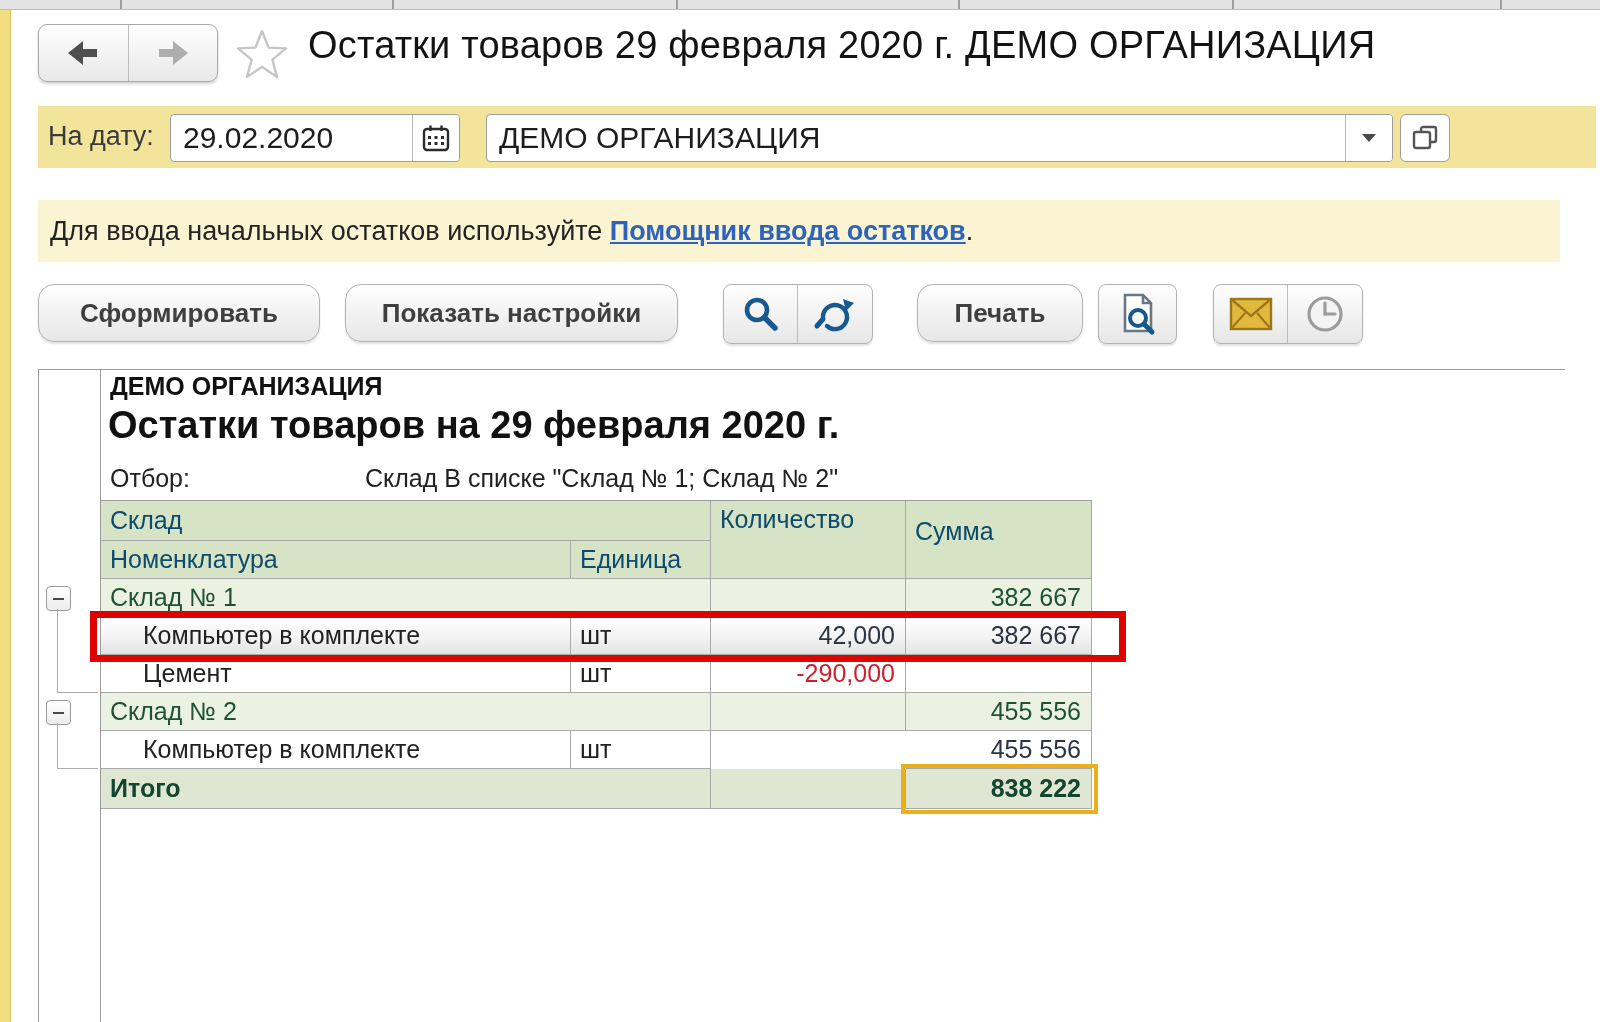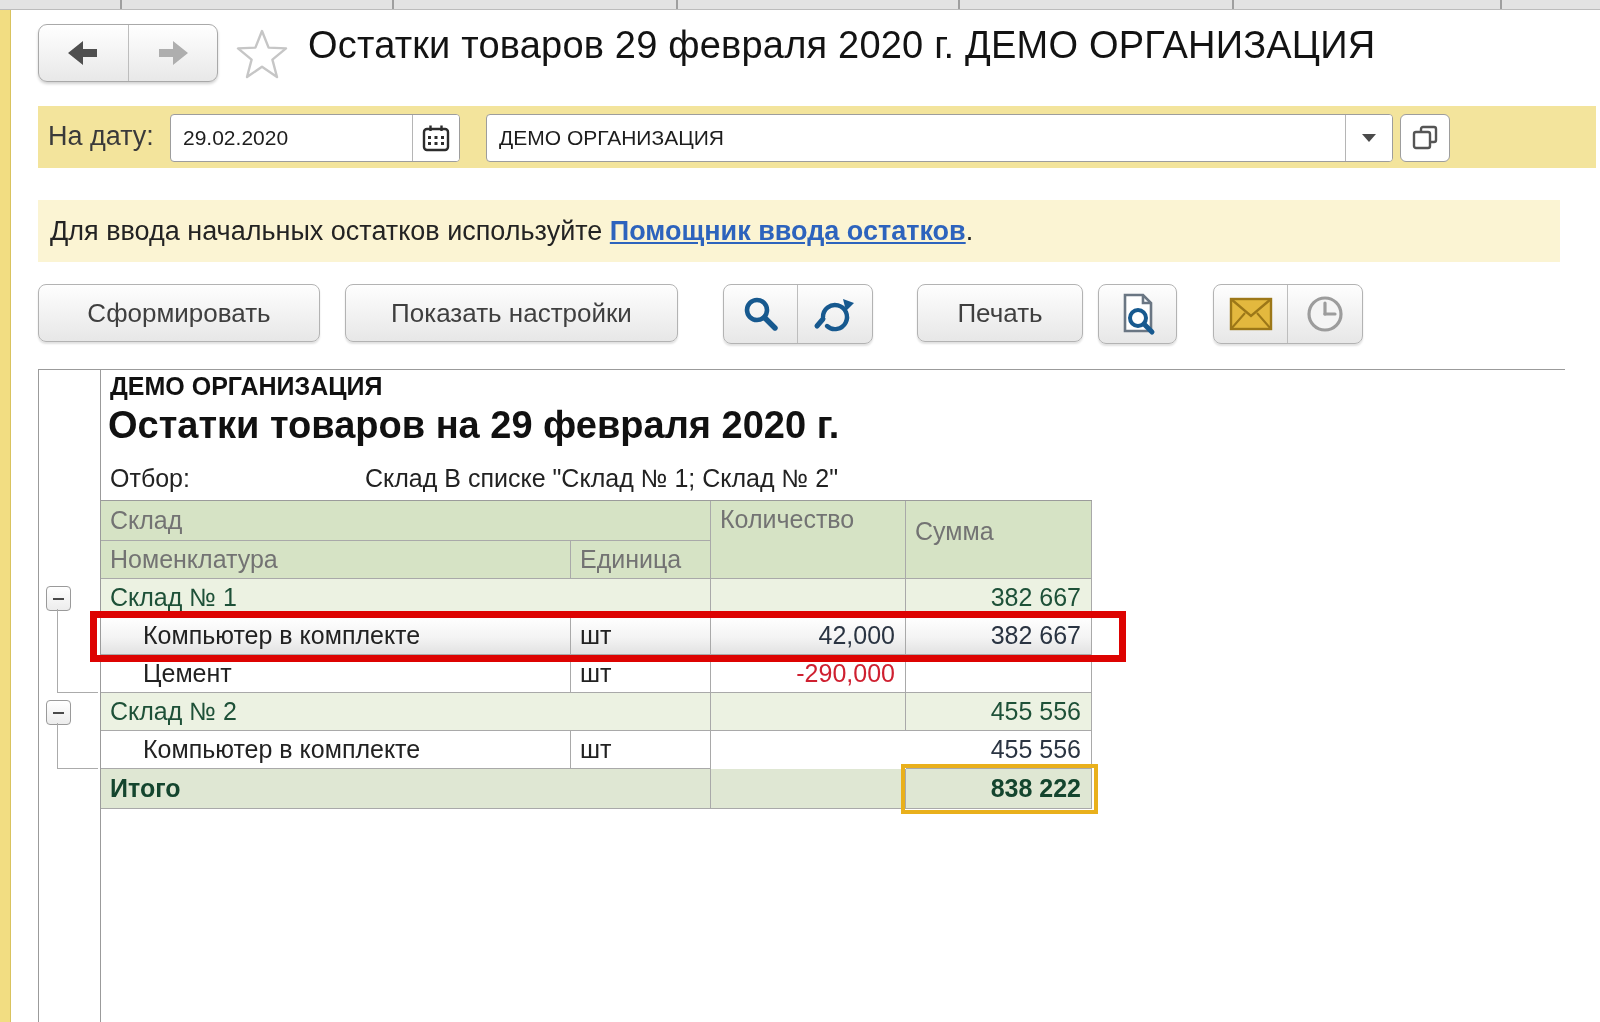--- a/index.html
+++ b/index.html
@@ -18,51 +18,51 @@
   .nav-group{left:38px;top:24px;width:178px;height:56px;background:linear-gradient(#ffffff,#eded ed 60%,#e6e6e6);background:linear-gradient(#ffffff,#e8e8e8);border:1px solid #a9a9a9;border-radius:9px;box-shadow:0 2px 3px rgba(0,0,0,.18);display:flex;overflow:hidden;}
   .nav-btn{flex:1;display:flex;align-items:center;justify-content:center;cursor:pointer;background:transparent;border:none;}
   .nav-btn + .nav-btn{border-left:1px solid #bdbdbd;}
   .star-wrap{left:234px;top:26px;width:56px;height:56px;display:flex;align-items:center;justify-content:center;}
   .page-title{left:308px;top:24px;font-size:38px;color:#131313;white-space:nowrap;letter-spacing:.2px;}
 
   
   .date-band{left:38px;top:106px;width:1558px;height:62px;background:#f3e49c;}
   .band-label{position:absolute;left:10px;top:15px;font-size:27px;color:#3a3a3a;}
   .field{position:absolute;background:#fff;border:1px solid #9d9d9d;border-radius:4px;display:flex;align-items:stretch;overflow:hidden;}
-  .field .txt{font-size:21px;color:#1d1d1d;padding:0 12px;display:flex;align-items:center;flex:1;white-space:nowrap;overflow:hidden;}
+  .field .txt{font-size:30px;color:#1d1d1d;padding:0 12px;display:flex;align-items:center;flex:1;white-space:nowrap;overflow:hidden;}
   .field .seg{width:46px;border-left:1px solid #b5b5b5;display:flex;align-items:center;justify-content:center;background:#fff;cursor:pointer;}
   .date-field{left:132px;top:8px;width:288px;height:46px;}
   .org-field{left:448px;top:8px;width:905px;height:46px;}
   .sq-btn{position:absolute;width:48px;height:46px;background:#fff;border:1px solid #9d9d9d;border-radius:6px;display:flex;align-items:center;justify-content:center;cursor:pointer;}
   .copy-btn{left:1362px;top:8px;}
 
   
   .notice-band{left:38px;top:200px;width:1522px;height:62px;background:#fbf4d3;display:flex;align-items:center;}
   .notice-text{font-size:27px;color:#232323;margin-left:12px;white-space:nowrap;}
   .notice-text a{color:#2d63bd;font-weight:bold;text-decoration:underline;cursor:pointer;}
 
   
-  .tb-btn{position:absolute;top:284px;height:58px;background:linear-gradient(#fefefe,#e7e7e7);border:1px solid #b3b3b3;border-radius:8px;box-shadow:0 2px 2px rgba(0,0,0,.12);display:flex;align-items:center;justify-content:center;font-size:26px;color:#3f3f3f;cursor:pointer;}
+  .tb-btn{position:absolute;top:284px;height:58px;background:linear-gradient(#fefefe,#e7e7e7);border:1px solid #b3b3b3;border-radius:16px;box-shadow:0 2px 2px rgba(0,0,0,.12);display:flex;align-items:center;justify-content:center;font-size:26px;color:#3f3f3f;cursor:pointer;font-weight:bold;}
   .tb-group{position:absolute;top:284px;height:58px;background:linear-gradient(#fefefe,#e7e7e7);border:1px solid #b3b3b3;border-radius:8px;box-shadow:0 2px 2px rgba(0,0,0,.12);display:flex;overflow:hidden;}
   .tb-seg{width:73px;display:flex;align-items:center;justify-content:center;cursor:pointer;}
   .tb-seg + .tb-seg{border-left:1px solid #bdbdbd;}
 
   
   .vline{position:absolute;width:1px;background:#9b9b9b;}
   .hline{position:absolute;height:1px;background:#9b9b9b;}
 
   .rep-org{left:110px;top:372px;font-size:25px;font-weight:bold;color:#111;}
   .rep-title{left:108px;top:404px;font-size:38px;font-weight:bold;color:#111;}
   .rep-filter-label{left:110px;top:464px;font-size:25px;color:#222;}
   .rep-filter-value{left:365px;top:464px;font-size:25px;color:#222;}
 
   
   .tbl{left:100px;top:500px;width:991px;height:309px;border-top:1px solid #9b9b9b;border-left:1px solid #9b9b9b;}
   .cell{position:absolute;box-sizing:border-box;border-right:1px solid #a9a9a9;border-bottom:1px solid #a9a9a9;display:flex;align-items:center;font-size:25px;color:#222;white-space:nowrap;overflow:hidden;}
-  .cell.hdr{background:#d6e3c5;color:#737373;padding-left:9px;}
+  .cell.hdr{background:#d6e3c5;color:#0c4a6e;padding-left:9px;}
   .cell.grp{background:#ecf2e2;color:#1e5138;}
   .cell.tot{background:#dfe7d3;color:#14452e;font-weight:bold;}
   .cell.num{justify-content:flex-end;padding-right:10px;}
   .cell.name-pad{padding-left:9px;}
   .cell.indent{padding-left:42px;}
   .cell.sel{background:linear-gradient(#ffffff,#f4f4f4 55%,#e2e2e2);}
   .cell.neg{color:#cf2030;}
   .cell.numval{color:#2a3442;}
 
   

